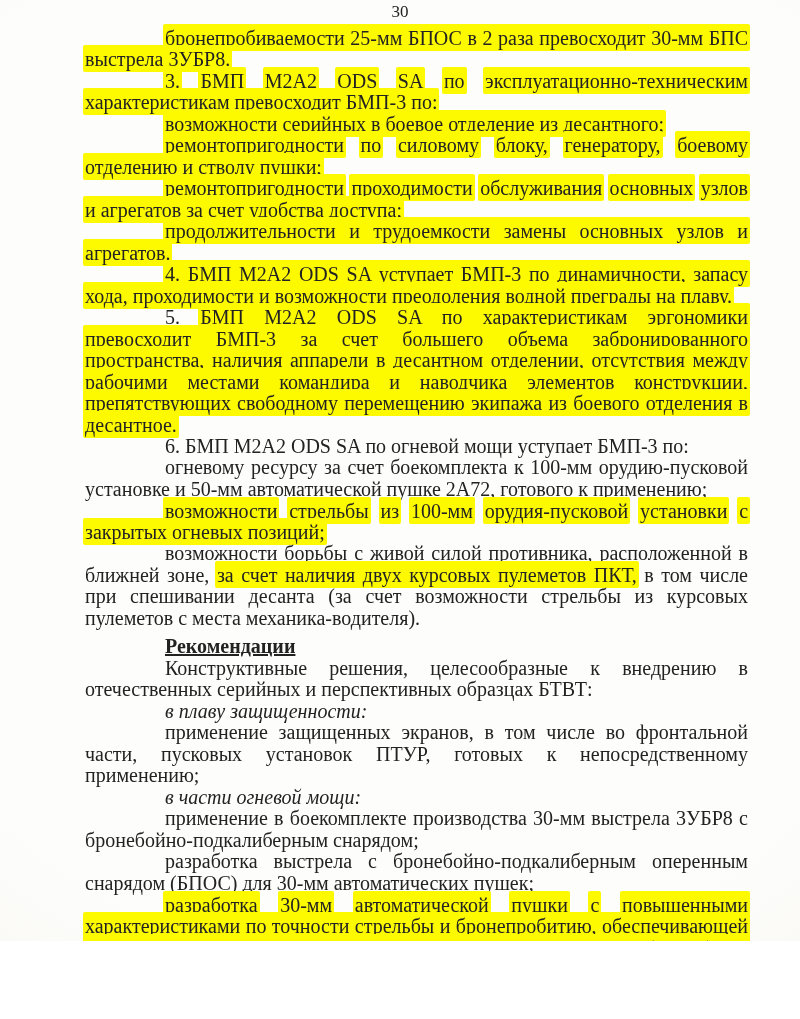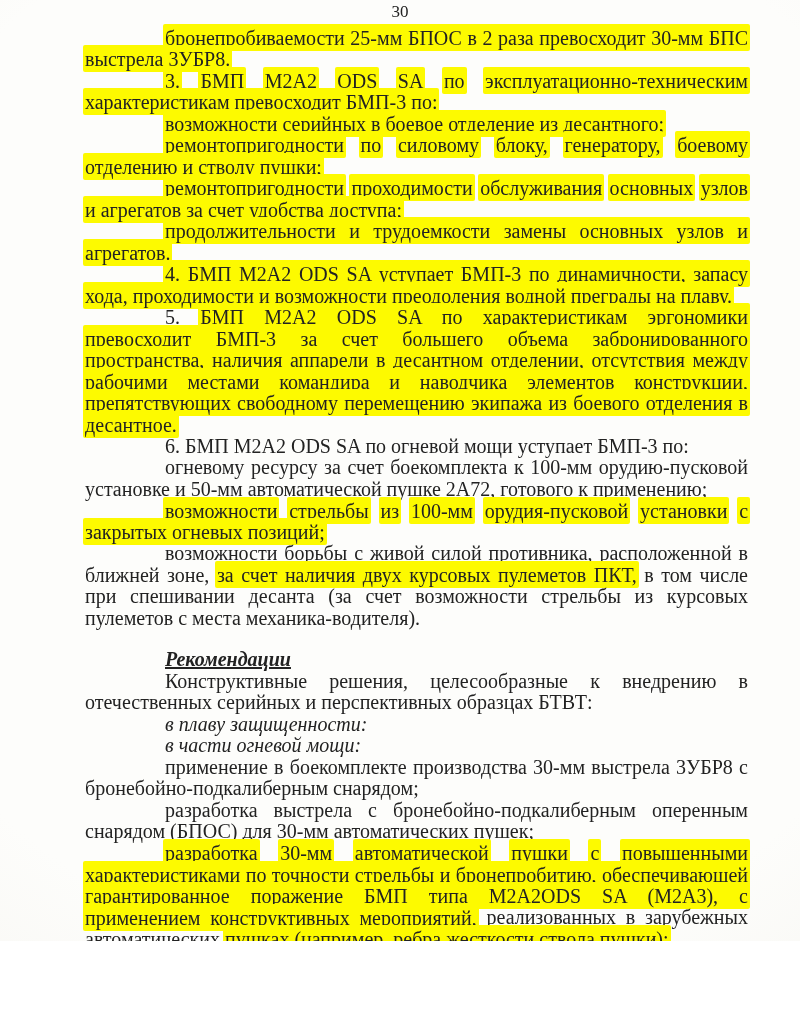--- a/index.html
+++ b/index.html
@@ -25,21 +25,21 @@
     position:absolute;top:27px;left:85px;
     width:663px;
   }
   p.para{
     margin:0;
     text-align:justify;
     text-indent:80px;
     font-size:20px;
     line-height:21.5px;
   }
-  p.heading{margin-top:20px;font-style:italic;}
+  p.heading{margin-top:7px;}
   .bold-underline{font-weight:bold;text-decoration:underline;}
   .italic{font-style:italic;}
   mark.hl{
     background-color:var(--hl);
     color:inherit;
     padding:2.5px 2px;
     margin:0 -2px;
     border-radius:2px;
     -webkit-box-decoration-break:clone;
     box-decoration-break:clone;
@@ -59,18 +59,19 @@
       <p class="para"><mark class="hl">продолжительности и трудоемкости замены основных узлов и агрегатов.</mark></p>
       <p class="para"><mark class="hl">4. БМП M2A2 ODS SA уступает БМП-3 по динамичности, запасу хода, проходимости и возможности преодоления водной преграды на плаву.</mark></p>
       <p class="para"><span>5. </span><mark class="hl">БМП M2A2 ODS SA по характеристикам эргономики превосходит БМП-3 за счет большего объема забронированного пространства, наличия аппарели в десантном отделении, отсутствия между рабочими местами командира и наводчика элементов конструкции, препятствующих свободному перемещению экипажа из боевого отделения в десантное.</mark></p>
       <p class="para"><span>6. БМП M2A2 ODS SA по огневой мощи уступает БМП-3 по:</span></p>
       <p class="para"><span>огневому ресурсу за счет боекомплекта к 100-мм орудию-пусковой установке и 50-мм автоматической пушке 2А72, готового к применению;</span></p>
       <p class="para"><mark class="hl">возможности</mark> <mark class="hl">стрельбы</mark> <mark class="hl">из</mark> <mark class="hl">100-мм</mark> <mark class="hl">орудия-пусковой</mark> <mark class="hl">установки</mark><span> </span><mark class="hl">с закрытых огневых позиций;</mark></p>
       <p class="para"><span>возможности борьбы с живой силой противника, расположенной в ближней зоне, </span><mark class="hl">за счет наличия двух курсовых пулеметов ПКТ,</mark><span> в том числе при спешивании десанта (за счет возможности стрельбы из курсовых пулеметов с места механика-водителя).</span></p>
       <p class="para heading"><span class="bold-underline">Рекомендации</span></p>
       <p class="para"><span>Конструктивные решения, целесообразные к внедрению в отечественных серийных и перспективных образцах БТВТ:</span></p>
       <p class="para"><span class="italic">в плаву защищенности:</span></p>
+      <p class="para"><span>применение защищенных экранов, в том числе во фронтальной части, пусковых установок ПТУР, готовых к непосредственному применению;</span></p>
       <p class="para"><span class="italic">в части огневой мощи:</span></p>
       <p class="para"><span>применение в боекомплекте производства 30-мм выстрела 3УБР8 с бронебойно-подкалиберным снарядом;</span></p>
       <p class="para"><span>разработка выстрела с бронебойно-подкалиберным оперенным снарядом (БПОС) для 30-мм автоматических пушек;</span></p>
       <p class="para"><mark class="hl">разработка</mark> <mark class="hl">30-мм</mark> <mark class="hl">автоматической</mark> <mark class="hl">пушки</mark> <mark class="hl">с</mark> <mark class="hl">повышенными</mark><span> </span><mark class="hl">характеристиками по точности стрельбы и бронепробитию, обеспечивающей гарантированное поражение БМП типа M2A2ODS SA (M2A3),  с применением конструктивных мероприятий,</mark><span> реализованных в зарубежных автоматических </span><mark class="hl">пушках (например, ребра жесткости ствола пушки);</mark></p>
     </div>
 </div>
 
 </body></html>

